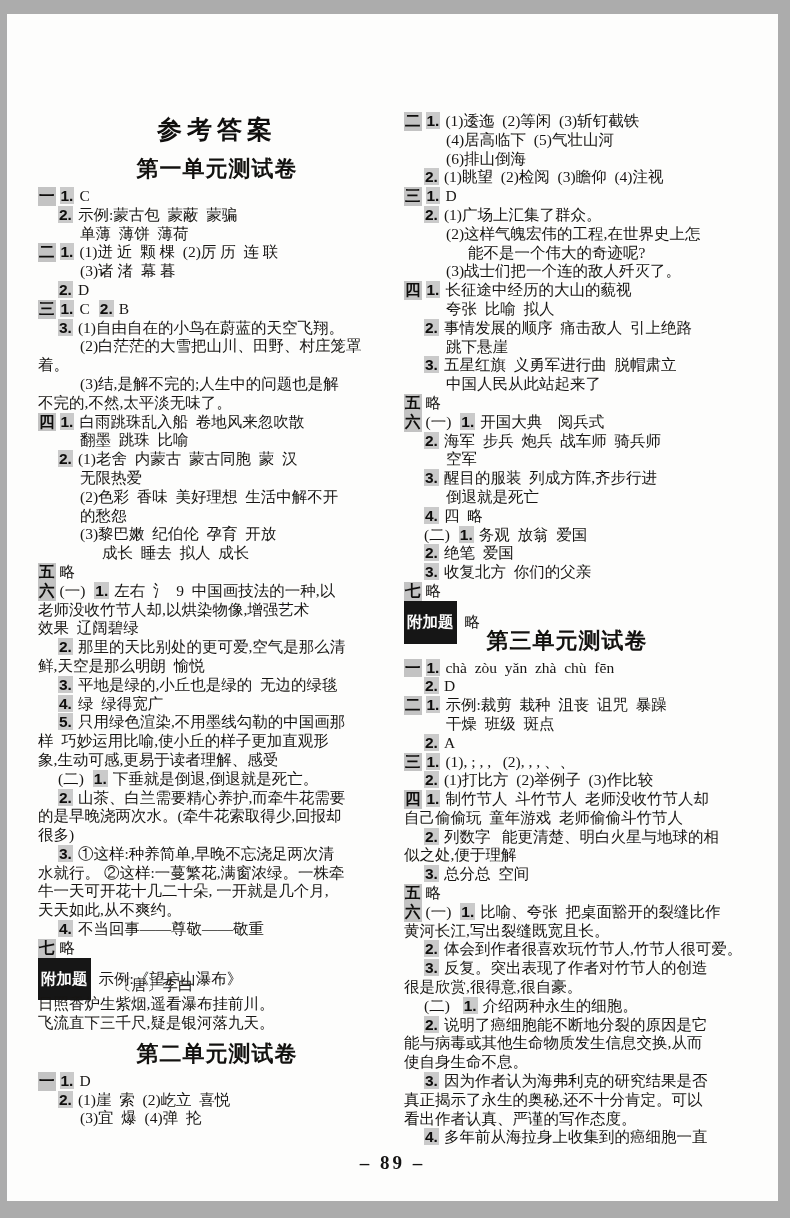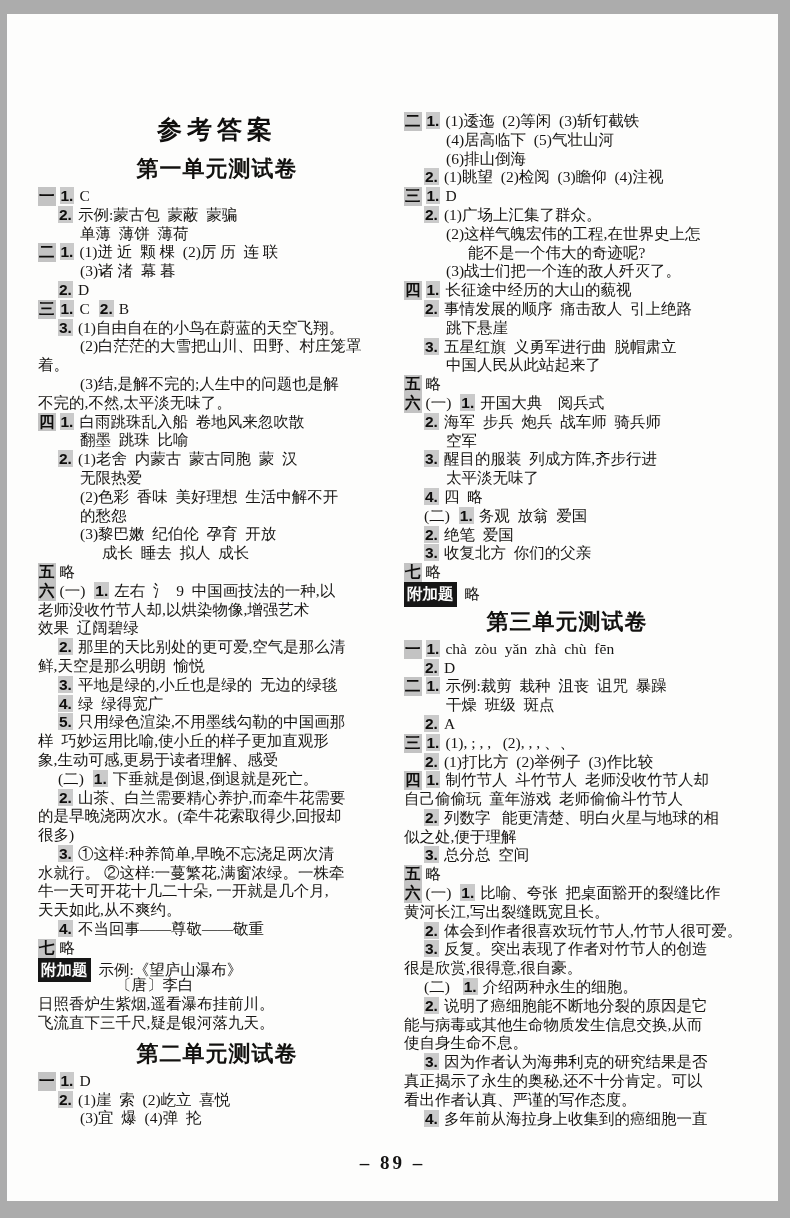--- a/index.html
+++ b/index.html
@@ -26,21 +26,21 @@
     text-align:center;font-size:22px;font-weight:bold;color:#12110f;
     font-family:"Liberation Sans","DejaVu Sans",sans-serif;
     letter-spacing:1px;height:22px;line-height:22px;margin:10px 0 7px 0;
   }
   .marker{
     display:inline-block;font-weight:bold;
     font-family:"Liberation Sans","DejaVu Sans",sans-serif;
     background:#c3c3c3;color:#0e0d0c;
     padding:0 1px;margin-right:4px;
   }
-  .marker.inv{background:#161616;color:#fbfbfb;padding:3px 3px;margin-right:8px;}
+  .marker.inv{background:#161616;color:#fbfbfb;padding:12px 3px;margin-right:8px;}
   .num{
     font-weight:bold;background:#cacaca;color:#0e0d0c;
     padding:0 1px;margin-right:5px;
     font-family:"Liberation Sans","DejaVu Sans",sans-serif;
   }
   .txt+.num{margin-left:9px;}
   .i0{padding-left:0;}
   .i1{padding-left:20px;}
   .i2{padding-left:42px;}
   .i3{padding-left:64px;}
@@ -112,30 +112,31 @@
       <div class="row i0"><span class="marker">二</span><span class="num">1.</span><span class="txt">(1)逶迤  (2)等闲  (3)斩钉截铁</span></div>
       <div class="row i2"><span class="txt">(4)居高临下  (5)气壮山河</span></div>
       <div class="row i2"><span class="txt">(6)排山倒海</span></div>
       <div class="row i1"><span class="num">2.</span><span class="txt">(1)眺望  (2)检阅  (3)瞻仰  (4)注视</span></div>
       <div class="row i0"><span class="marker">三</span><span class="num">1.</span><span class="txt">D</span></div>
       <div class="row i1"><span class="num">2.</span><span class="txt">(1)广场上汇集了群众。</span></div>
       <div class="row i2"><span class="txt">(2)这样气魄宏伟的工程,在世界史上怎</span></div>
       <div class="row i3"><span class="txt">能不是一个伟大的奇迹呢?</span></div>
       <div class="row i2"><span class="txt">(3)战士们把一个连的敌人歼灭了。</span></div>
       <div class="row i0"><span class="marker">四</span><span class="num">1.</span><span class="txt">长征途中经历的大山的藐视</span></div>
+      <div class="row i2"><span class="txt">夸张  比喻  拟人</span></div>
       <div class="row i1"><span class="num">2.</span><span class="txt">事情发展的顺序  痛击敌人  引上绝路</span></div>
       <div class="row i2"><span class="txt">跳下悬崖</span></div>
       <div class="row i1"><span class="num">3.</span><span class="txt">五星红旗  义勇军进行曲  脱帽肃立</span></div>
       <div class="row i2"><span class="txt">中国人民从此站起来了</span></div>
       <div class="row i0"><span class="marker">五</span><span class="txt">略</span></div>
       <div class="row i0"><span class="marker">六</span><span class="txt">(一)</span><span class="num">1.</span><span class="txt">开国大典    阅兵式</span></div>
       <div class="row i1"><span class="num">2.</span><span class="txt">海军  步兵  炮兵  战车师  骑兵师</span></div>
       <div class="row i2"><span class="txt">空军</span></div>
       <div class="row i1"><span class="num">3.</span><span class="txt">醒目的服装  列成方阵,齐步行进</span></div>
-      <div class="row i2"><span class="txt">太平淡无味了</span></div>
+      <div class="row i2"><span class="txt">倒退就是死亡</span></div>
       <div class="row i1"><span class="num">4.</span><span class="txt">四  略</span></div>
       <div class="row i1"><span class="txt">(二)</span><span class="num">1.</span><span class="txt">务观  放翁  爱国</span></div>
       <div class="row i1"><span class="num">2.</span><span class="txt">绝笔  爱国</span></div>
       <div class="row i1"><span class="num">3.</span><span class="txt">收复北方  你们的父亲</span></div>
       <div class="row i0"><span class="marker">七</span><span class="txt">略</span></div>
       <div class="row i0"><span class="marker inv">附加题</span><span class="txt">略</span></div>
       <div class="unit-head">第三单元测试卷</div>
       <div class="row i0"><span class="marker">一</span><span class="num">1.</span><span class="txt">chà  zòu  yǎn  zhà  chù  fēn</span></div>
       <div class="row i1"><span class="num">2.</span><span class="txt">D</span></div>
       <div class="row i0"><span class="marker">二</span><span class="num">1.</span><span class="txt">示例:裁剪  栽种  沮丧  诅咒  暴躁</span></div>

